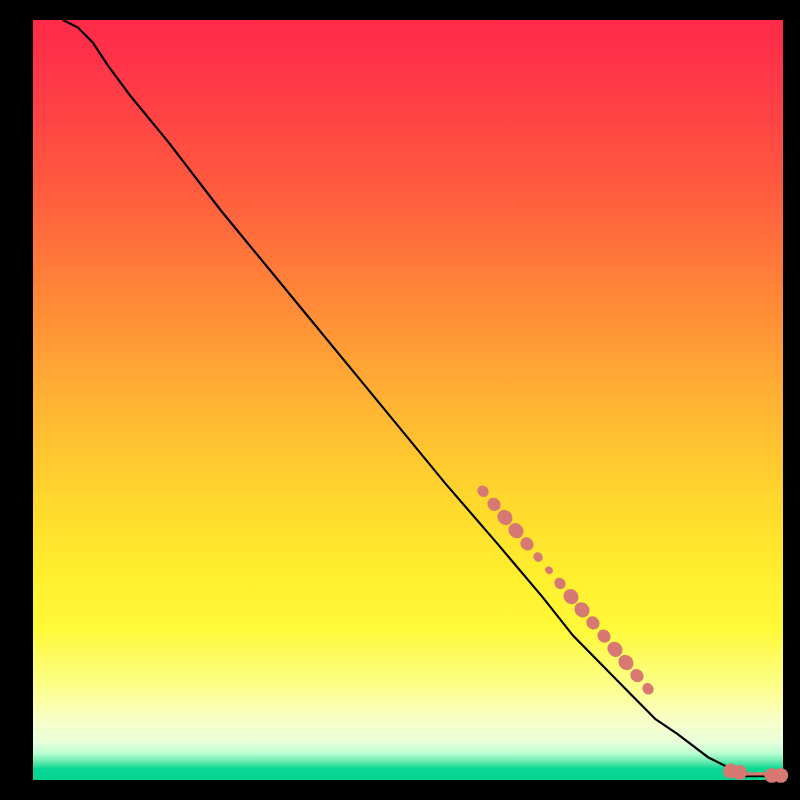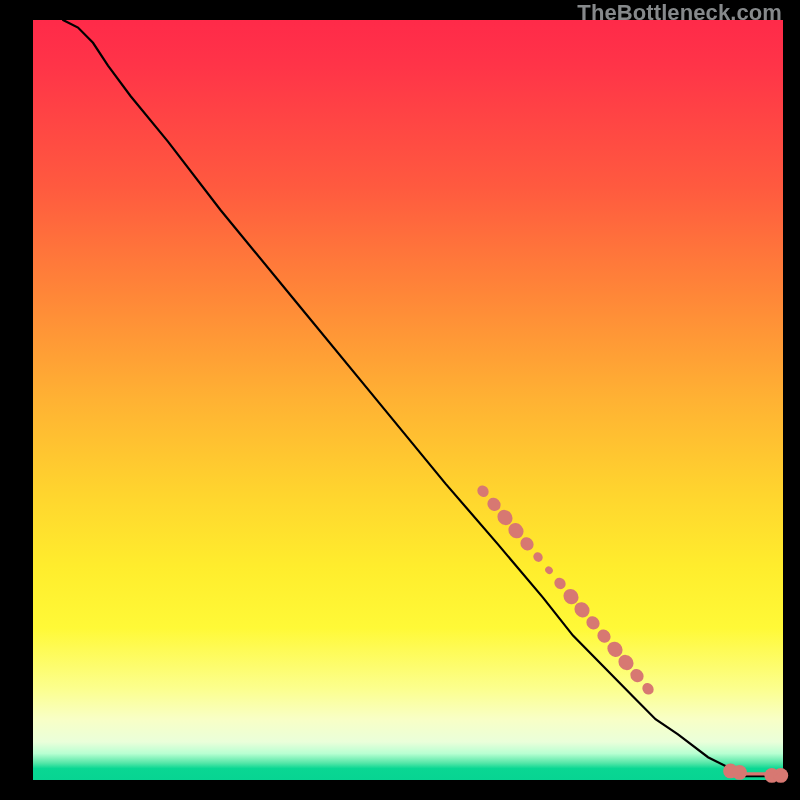--- a/index.html
+++ b/index.html
@@ -75,21 +75,20 @@
   }
   .dot {
     fill: #d77872;
   }
 </style>
 </head>
 <body>
 
 <div class="stage">
 
-  <div class="watermark">TheBottleneck.com</div>
 
   <div class="plot"></div>
 
   <svg class="overlay" viewBox="0 0 750 760">
 
     <path class="curve" d="M30.0 0.0 L45.0 7.6 L60.0 22.8 L75.0 45.6 L97.5 76.0 L135.0 121.6 L187.5 190.0 L262.5 281.2 L337.5 372.4 L412.5 463.6 L465.0 524.4 L510.0 577.6 L540.0 615.6 L570.0 646.0 L600.0 676.4 L622.5 699.2 L645.0 714.4 L675.0 737.2 L697.5 748.6 L712.5 756.2 L750.0 756.2"></path>
 
     <g>
         <ellipse cx="450.0" cy="471.2" rx="6" ry="5.4" class="dot" transform="rotate(48 450.0 471.2)"></ellipse>
         <ellipse cx="461.0" cy="484.4" rx="7" ry="6.3" class="dot" transform="rotate(48 461.0 484.4)"></ellipse>

